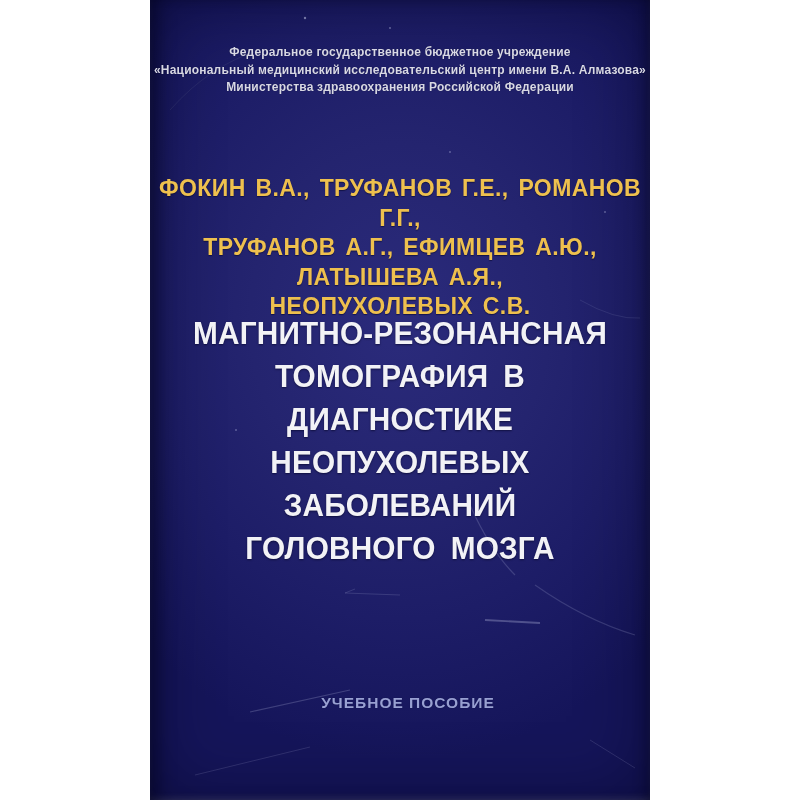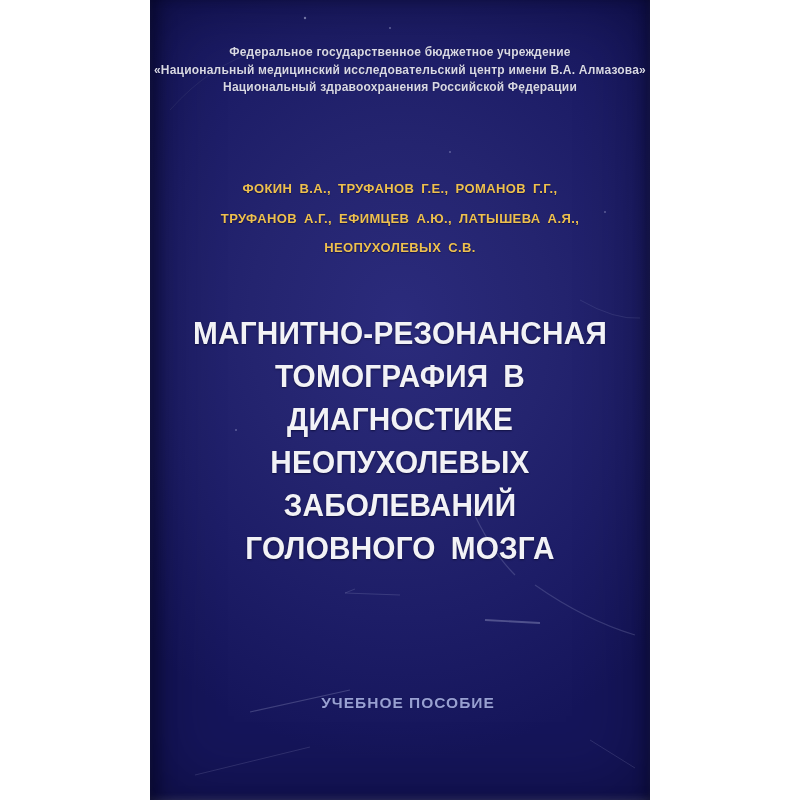--- a/index.html
+++ b/index.html
@@ -52,21 +52,21 @@
     top: 44px;
     font-size: 12px;
     font-weight: bold;
     line-height: 17.5px;
     color: var(--institution-text, #d8d8e4);
     letter-spacing: 0.2px;
     text-shadow: 0 0 1px rgba(0,0,40,0.6);
   }
   .authors {
     top: 174px;
-    font-size: 13px;
+    font-size: 23px;
     font-weight: bold;
     line-height: 29.5px;
     color: var(--gold, #eec04e);
     letter-spacing: 0.4px;
     word-spacing: 3px;
     text-shadow: 0 1px 1px rgba(0,0,30,0.5);
   }
   .title {
     top: 312px;
     font-size: 32px;
@@ -110,21 +110,21 @@
       <circle cx="240" cy="28" r="1" fill="#cfd3f0" opacity="0.4"></circle>
       <circle cx="372" cy="92" r="1.2" fill="#cfd3f0" opacity="0.45"></circle>
       <circle cx="86" cy="430" r="1" fill="#cfd3f0" opacity="0.35"></circle>
       <circle cx="300" cy="152" r="1" fill="#cfd3f0" opacity="0.35"></circle>
       <circle cx="455" cy="212" r="1" fill="#cfd3f0" opacity="0.35"></circle>
     </svg>
 
     <div class="txt institution">
       <div>Федеральное государственное бюджетное учреждение</div>
       <div>«Национальный медицинский исследовательский центр имени В.А. Алмазова»</div>
-      <div>Национальный здравоохранения Российской Федерации</div>
+      <div>Министерства здравоохранения Российской Федерации</div>
     </div>
 
     <div class="txt authors">
       <div>ФОКИН В.А., ТРУФАНОВ Г.Е., РОМАНОВ Г.Г.,</div>
       <div>ТРУФАНОВ А.Г., ЕФИМЦЕВ А.Ю., ЛАТЫШЕВА А.Я.,</div>
       <div>НЕОПУХОЛЕВЫХ С.В.</div>
     </div>
 
     <div class="txt title">
       <div>МАГНИТНО-РЕЗОНАНСНАЯ</div>

